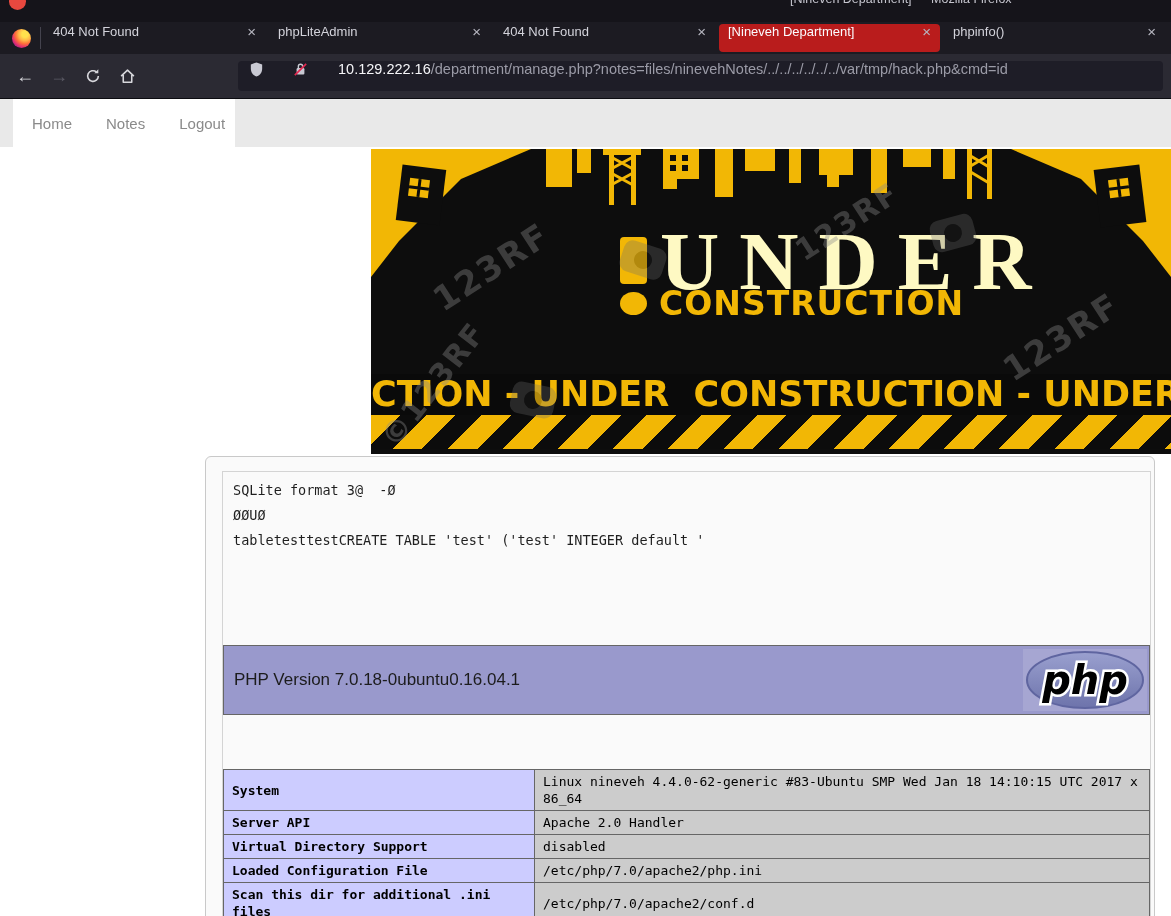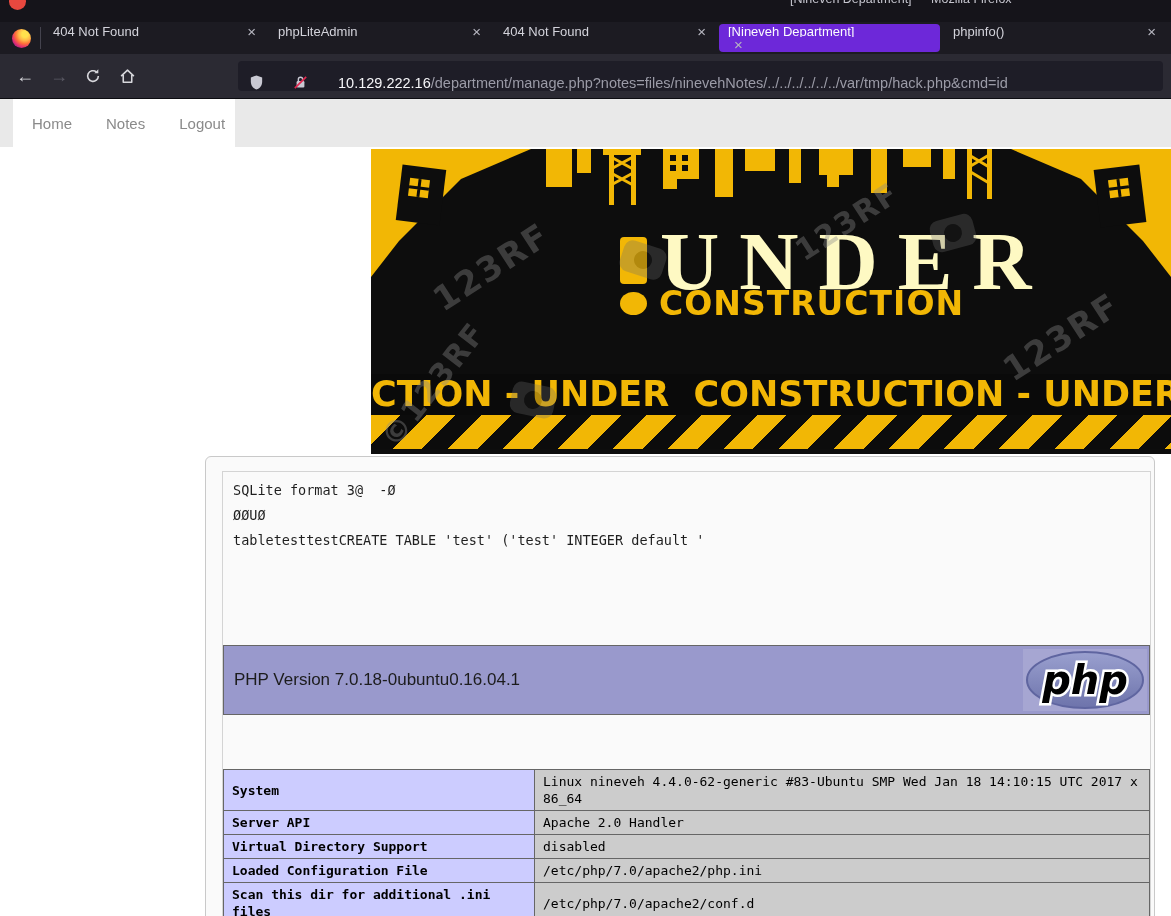--- a/index.html
+++ b/index.html
@@ -19,34 +19,34 @@
 
   
   .tabbar { height:32px; background:#1c1b22; display:flex; align-items:center;
     padding-left:8px; }
   .ff-icon { width:19px; height:19px; border-radius:50%; margin:0 9px 0 4px; flex:none;
     background: radial-gradient(circle at 68% 28%, #ffe14d 0 16%, #ffb347 34%,
       #ff7139 50%, #e3306e 68%, #961e8e 84%, #5a1a8a 100%); }
   .tab-sep { width:1px; height:22px; background:#44434e; margin-right:3px; flex:none; }
   .tab { width:221px; height:28px; margin-right:4px; display:flex; align-items:flex-start;
     border-radius:4px; padding:0 9px; color:#d3d3db; font-size:13px; flex:none; }
-  .tab.active { background:#6d28d9; color:#fbfbfe;flex-direction:column; }
+  .tab.active { background:#b91c1c; color:#fbfbfe; }
   .tab-label { flex:1; white-space:nowrap; overflow:hidden; }
   .tab-close { font-size:15px; color:#b6b6c0; margin-left:6px; line-height:1; }
 
   
   .toolbar { height:45px; background:#2b2a33; position:relative;
     border-bottom:1px solid #0c0c11; display:flex; align-items:center; }
   .tb-btn { width:30px; height:30px; display:flex; align-items:center; justify-content:center;
     color:#d7d7dc; font-size:18px; margin-left:4px; border-radius:4px; }
   .tb-btn:first-child { margin-left:10px; }
   .tb-btn.disabled { color:#5c5b66; }
   .tb-btn svg { display:block; }
   .urlbar { position:absolute; left:238px; right:8px; top:7px; height:30px;
-    background:#1e1d27; border-radius:4px; display:flex; align-items:flex-end; overflow:hidden;gap:17px; }
+    background:#1e1d27; border-radius:4px; display:flex; align-items:flex-start; overflow:hidden;gap:17px; }
   .urlbar .icn { margin-left:10px; flex:none; display:flex; }
   .url-text { margin-left:12px; font-size:14.5px; white-space:pre; overflow:hidden; }
   .url-host { color:#f5f5f8; }
   .url-path { color:#9b9ba7; }
 
   
   .page { position:relative; height:817px; background:#fff; overflow:hidden; }
 
   .site-nav { height:48px; background:#e9e9e9; position:relative; }
   .nav-box { position:absolute; left:13px; top:0; width:222px; height:48px; background:#fff;

